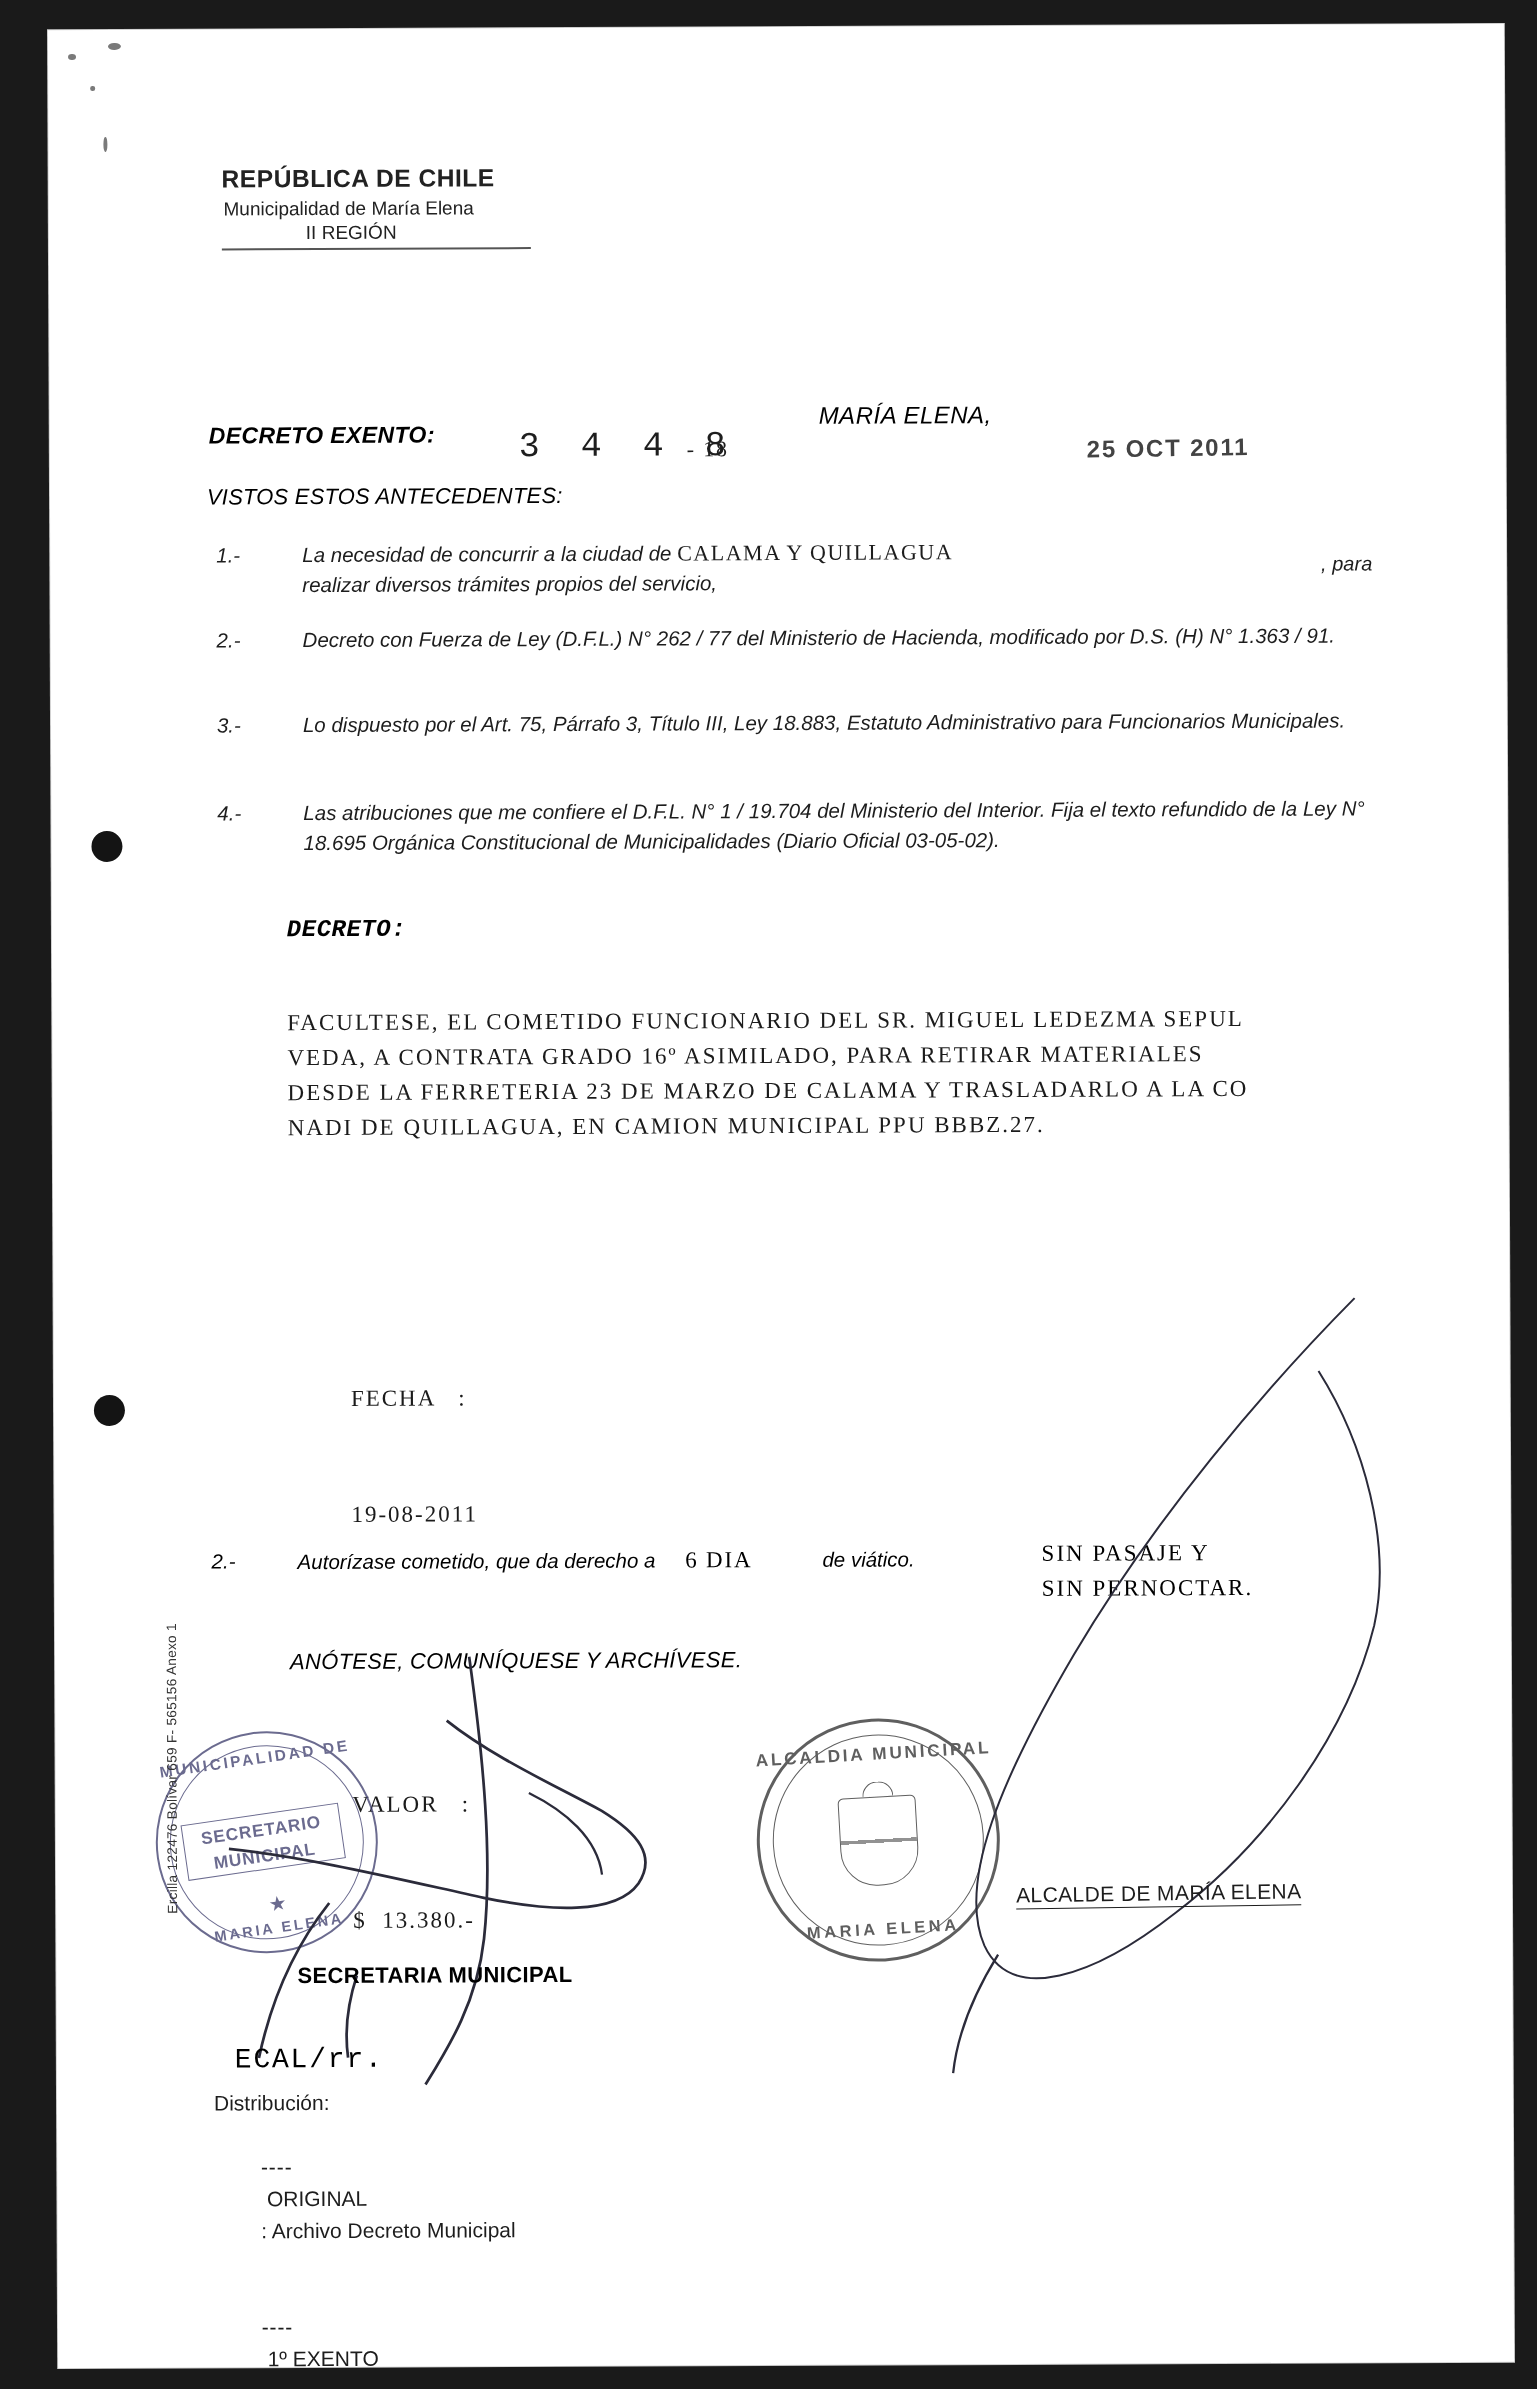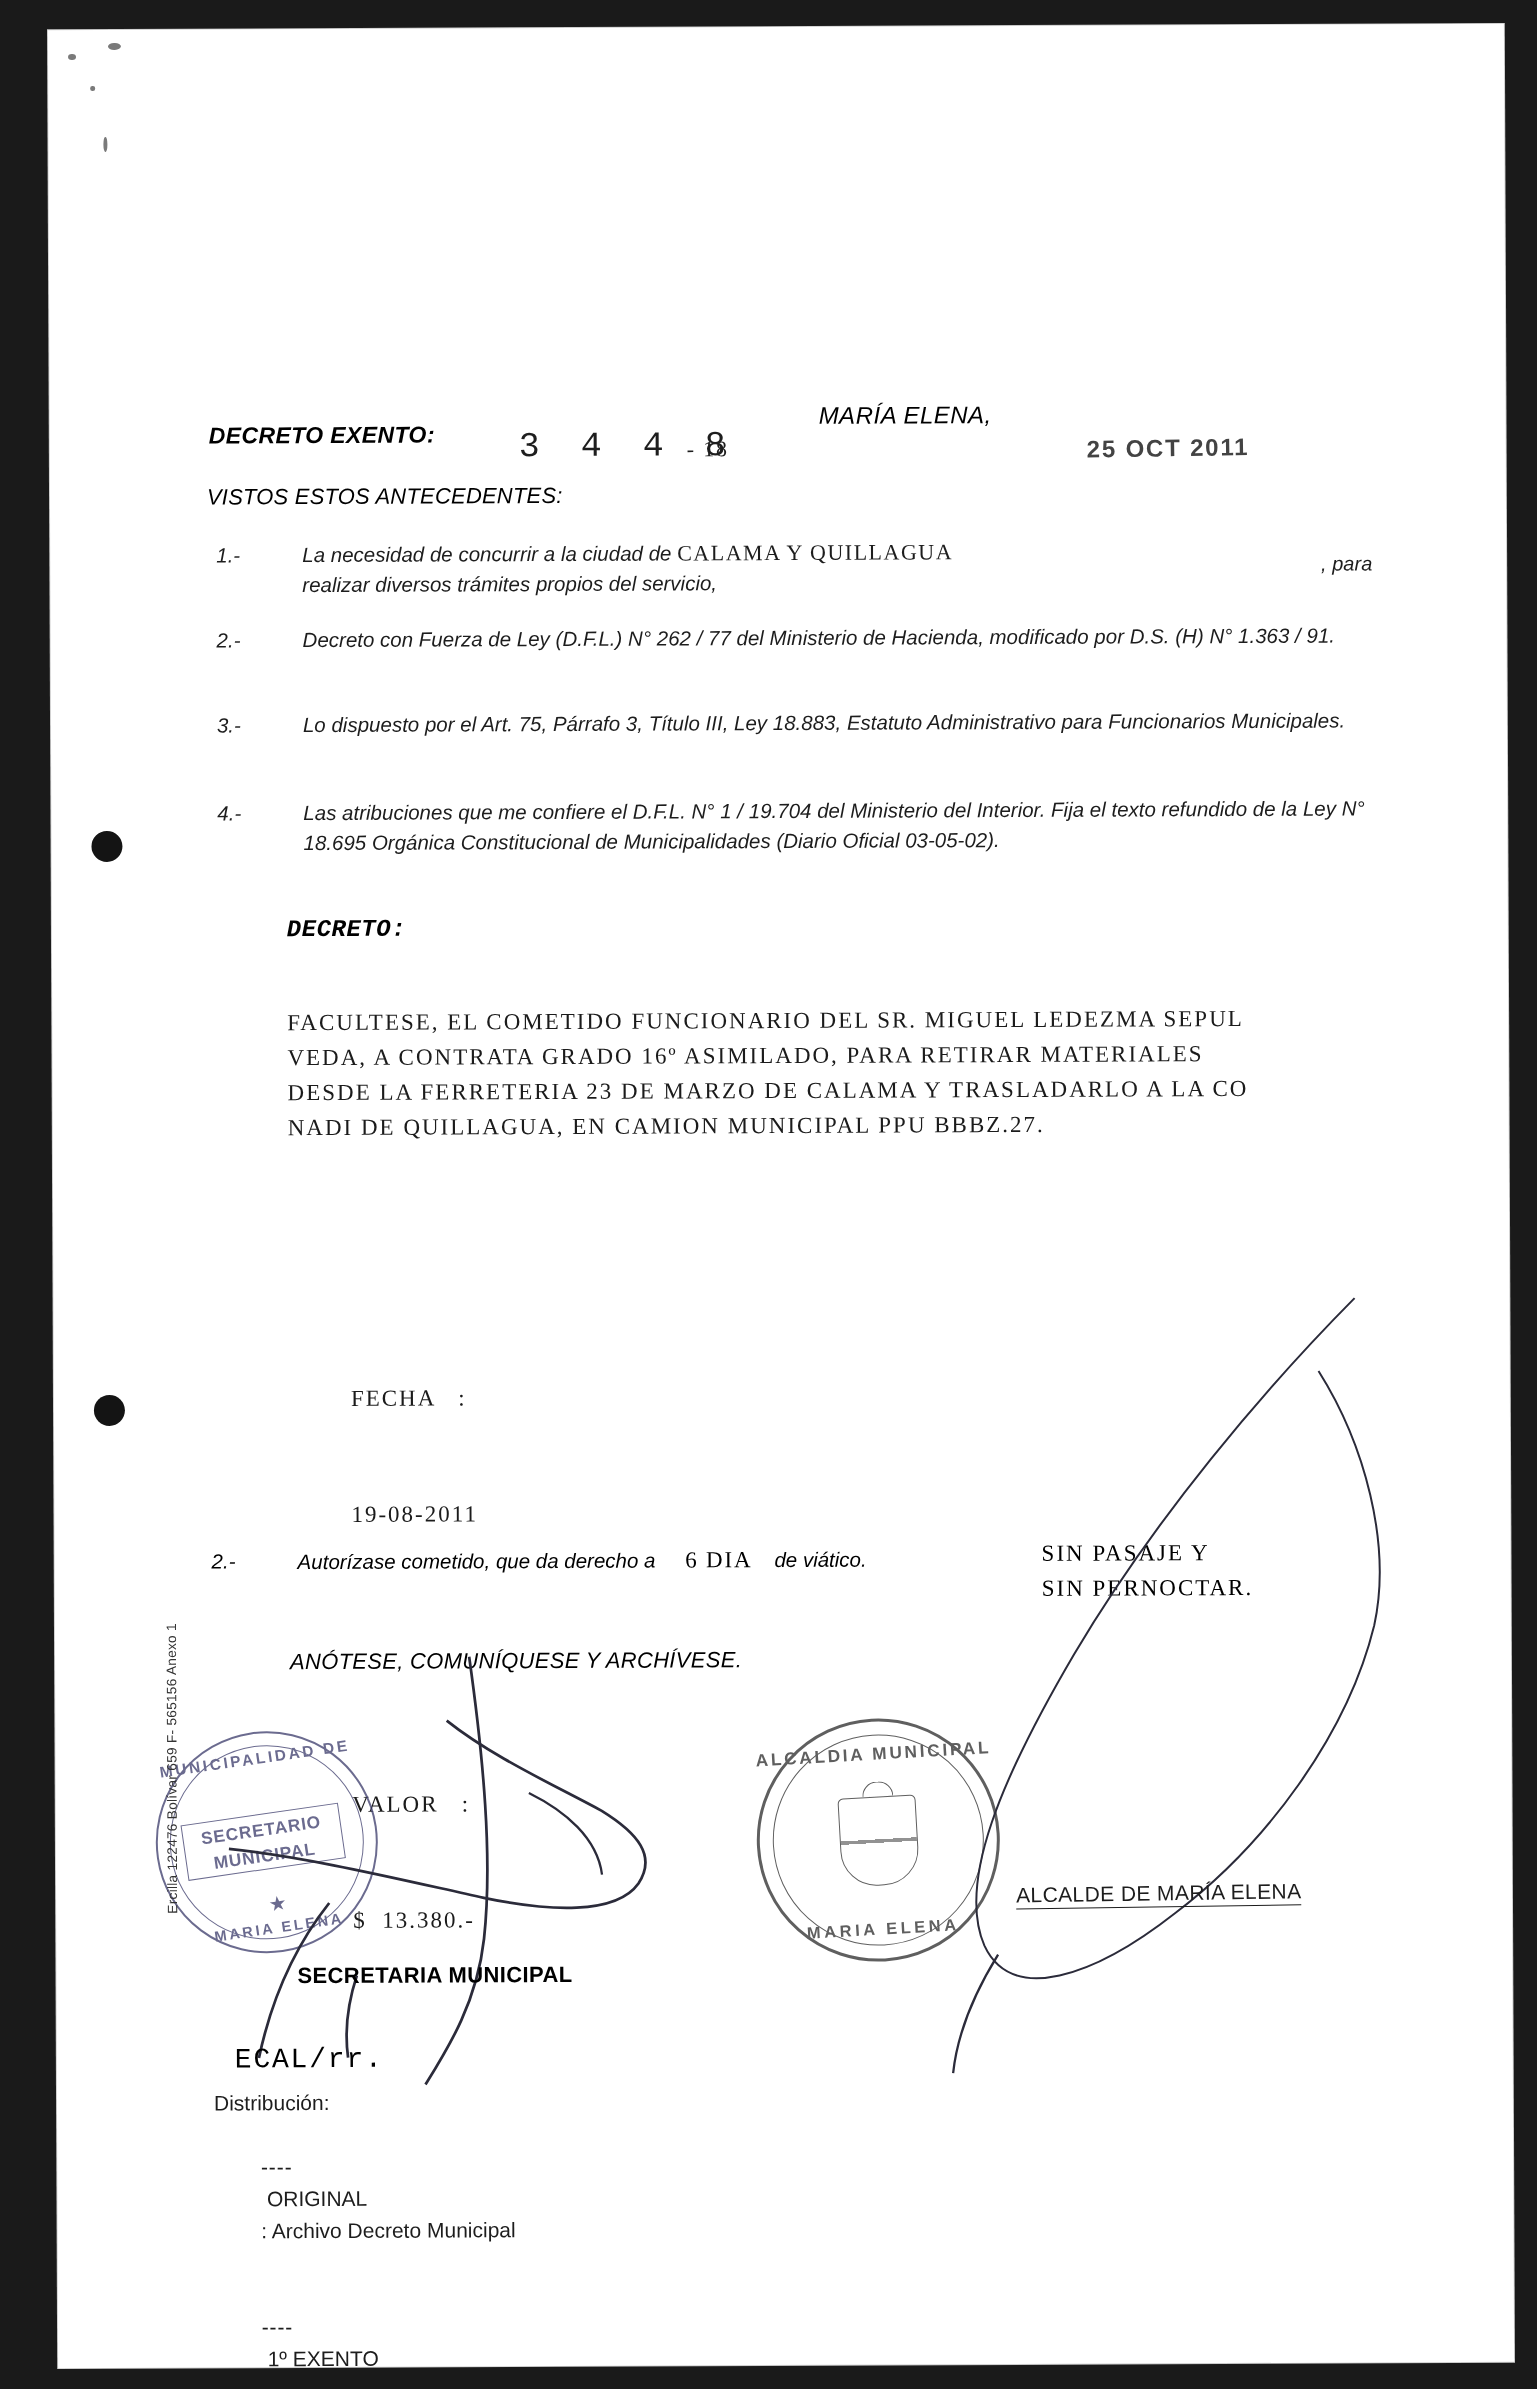--- a/index.html
+++ b/index.html
@@ -211,21 +211,21 @@
   }
   #item2b .num { position: absolute; left: 0; top: 0; }
   #item2b .body { margin-left: 86px; }
   .dia {
     font-family: "Liberation Serif", serif;
     font-style: normal;
     font-size: 23px;
     letter-spacing: 1.8px;
     padding: 0 16.4px 0 24px;
   }
-  .viatico { font-style: italic; padding-right: 20px; }
+  .viatico { font-style: italic; padding-right: 20px; margin-left: 48px; }
   #sin-pasaje {
     position: absolute;
     left: 987px;
     top: 1510px;
     font-family: "Liberation Serif", serif;
     font-size: 23px;
     letter-spacing: 2px;
     line-height: 35px;
     white-space: pre;
   }
@@ -424,20 +424,26 @@
 <div class="page">
   <div class="page-inner">
 
     <div class="speck" style="left:20px;  top:24px; width:8.2px;  height:6.4px;"></div>
     <div class="speck" style="left:60px;  top:12.7px; width:12.7px; height:7.3px;"></div>
     <div class="speck" style="left:42px;  top:56px; width:4.5px;  height:4.5px;"></div>
     <div class="speck" style="left:55px;  top:107px;width:3.6px;  height:14.6px;"></div>
     <div class="hole" style="left:40px;  top:801px; width:31px; height:31px;"></div>
     <div class="hole" style="left:40px;  top:1365px;width:31px; height:31px;"></div>
 
+    <div class="header">
+      <div class="line1">REPÚBLICA DE CHILE</div>
+      <div class="line2">Municipalidad de María Elena</div>
+      <div class="line3">II REGIÓN</div>
+      <div class="rule"></div>
+    </div>
 
     <div class="decreto-label">DECRETO EXENTO:</div>
     <div class="decreto-number">3 4 4 8</div>
     <div class="decreto-number-sup">- 18</div>
     <div class="city">MARÍA ELENA,</div>
     <div class="stamp-date">25 OCT 2011</div>
 
     <div class="vistos">VISTOS ESTOS ANTECEDENTES:</div>
 
     <div class="item" id="item1">

